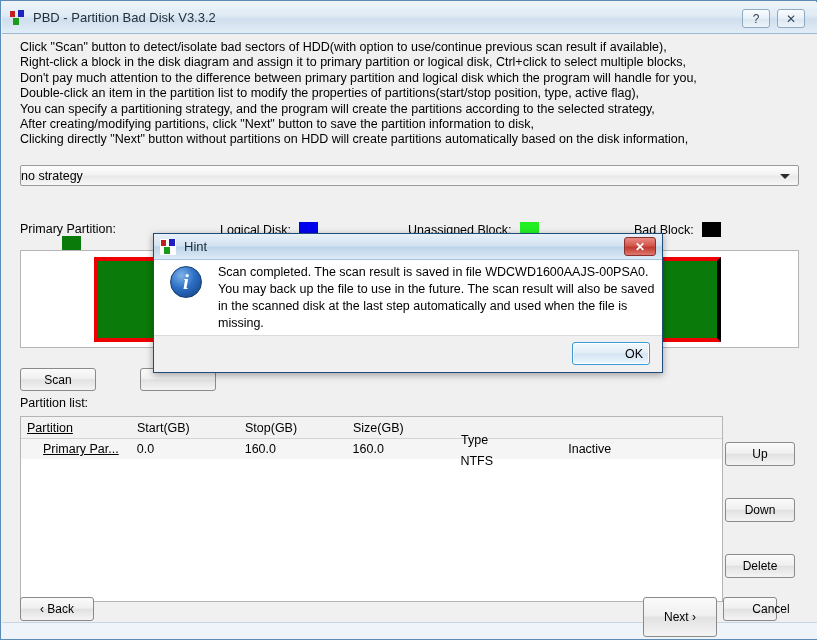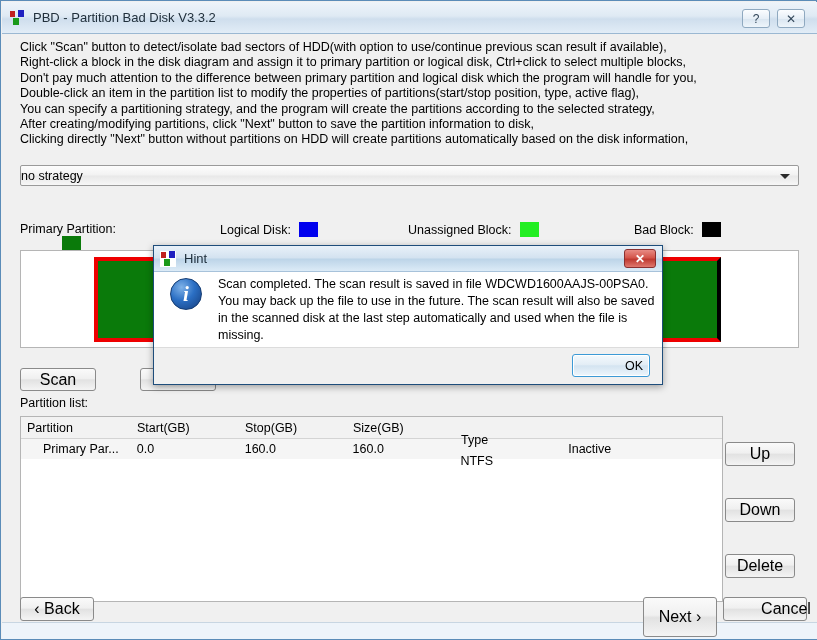--- a/index.html
+++ b/index.html
@@ -180,21 +180,21 @@
     background: #0a7a0a;
   }
 
   
   .win-btn {
     box-sizing: border-box;
     border: 1px solid #8a8a8a;
     border-radius: 3px;
     background: linear-gradient(to bottom, #fafafa 0%, #f0f0f0 45%, #e2e2e2 52%, #f4f4f4 100%);
     font-family: "Liberation Sans", sans-serif;
-    font-size: 16px;
+    font-size: 12px;
     color: #000;
     display: flex;
     align-items: center;
     justify-content: center;
     padding: 0;
   }
   #scan-button {
     position: absolute;
     left: 18px;
     top: 334px;
@@ -252,21 +252,21 @@
   }
   .tbl-row .td {
     font-size: 12.5px;
     color: #000;
     padding-left: 6px;
     box-sizing: border-box;
     white-space: nowrap;
     overflow: hidden;
   }
   .tbl-row .td:first-child { padding-left: 22px; }
-  .col0 { width: 110px; }
+  .col0 { width: 110px; text-decoration: underline; }
   .col1 { width: 108px; }
   .col2 { width: 108px; }
   .col3 { width: 108px; }
   .col4 { width: 108px; margin-top: 24px; }
   .col5 { width: 160px; }
 
   
   #side-buttons .win-btn {
     position: absolute;
     left: 723px;
@@ -305,30 +305,30 @@
     position: absolute;
     left: 641px;
     top: 563px;
     width: 74px;
     height: 40px;
   }
   #btn-cancel {
     position: absolute;
     left: 721px;
     top: 563px;
-    width: 84px;
+    width: 54px;
     height: 24px;
     padding-left: 42px;
   }
 
   
   #hint-dialog {
     position: absolute;
     left: 152px;
-    top: 244px;
+    top: 232px;
     width: 510px;
     height: 140px;
     box-sizing: border-box;
     border: 1px solid #1e4d7b;
     background: #f0f0f0;
     box-shadow: 0 2px 7px rgba(0,0,0,0.35);
   }
   #hint-titlebar {
     position: absolute;
     left: 0; top: 0;

